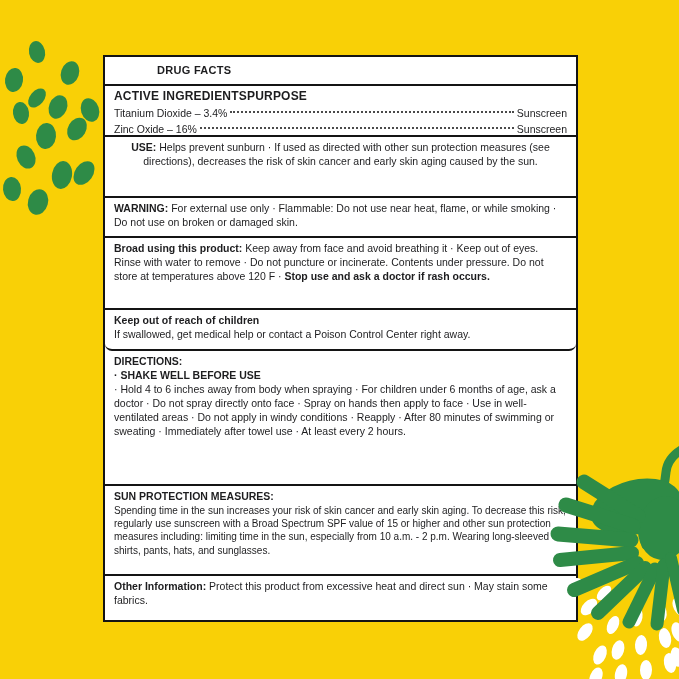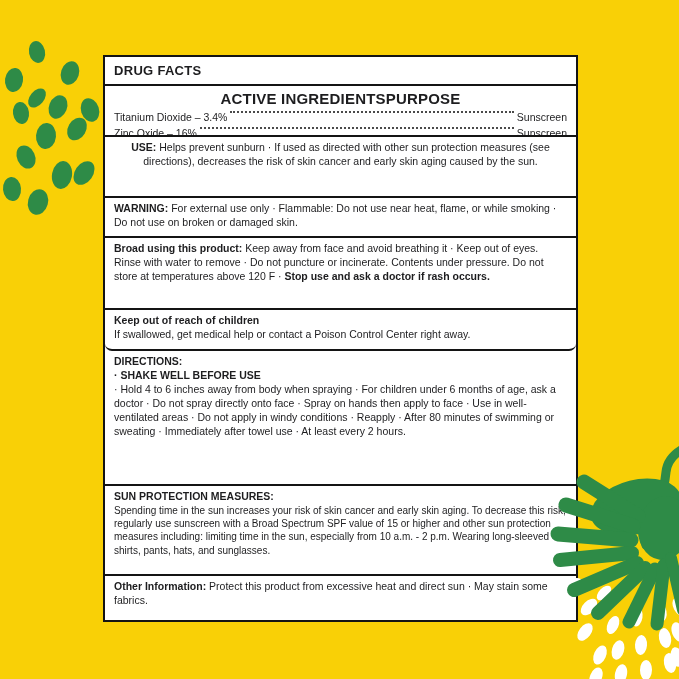--- a/index.html
+++ b/index.html
@@ -24,23 +24,23 @@
   .sec.last{border-bottom:none;flex:1 1 auto;}
   .s1{flex:0 0 29px;display:flex;align-items:center;padding-top:0;padding-bottom:0;}
   .s2{flex:0 0 51px;padding-top:3px;}
   .s3{flex:0 0 61px;text-align:center;}
   .s4{flex:0 0 40px;}
   .s5{flex:0 0 72px;}
   .s6{flex:0 0 41px;border-radius:7px;}
   .s7{flex:0 0 135px;}
   .s8{flex:0 0 90px;}
   .bold{font-weight:bold;}
-  .title-text{font-weight:bold;font-size:13px;letter-spacing:.3px;}
-  .ai-head{display:flex;justify-content:center;font-weight:bold;font-size:15px;letter-spacing:.2px;}
-  .ai-row{display:flex;align-items:flex-start;margin-top:2px;}
+  .title-text{font-weight:bold;font-size:11px;letter-spacing:.3px;margin-left:43px;}
+  .ai-head{display:flex;justify-content:flex-start;font-weight:bold;font-size:12px;letter-spacing:.2px;}
+  .ai-row{display:flex;align-items:center;margin-top:2px;}
   .ai-name{white-space:nowrap;}
   .ai-leader{flex:1 1 auto;border-bottom:2px dotted #4a4a4a;margin:0 3px 3px 3px;min-width:20px;}
   .ai-purpose{white-space:nowrap;}
   .spm-body{font-size:10px;line-height:1.32;}
   
   .decor{
     position:absolute;left:0;top:0;width:679px;height:679px;
     z-index:2;pointer-events:none;
   }
 </style>

